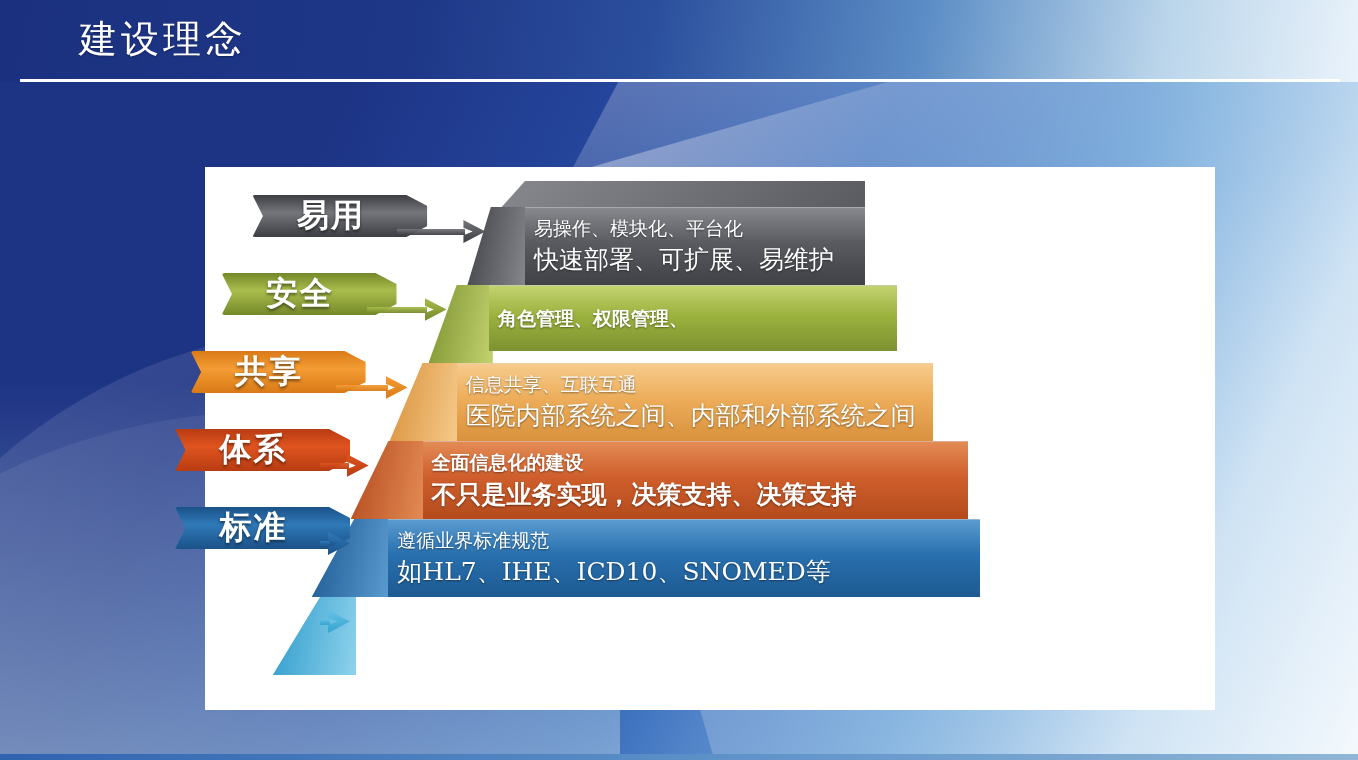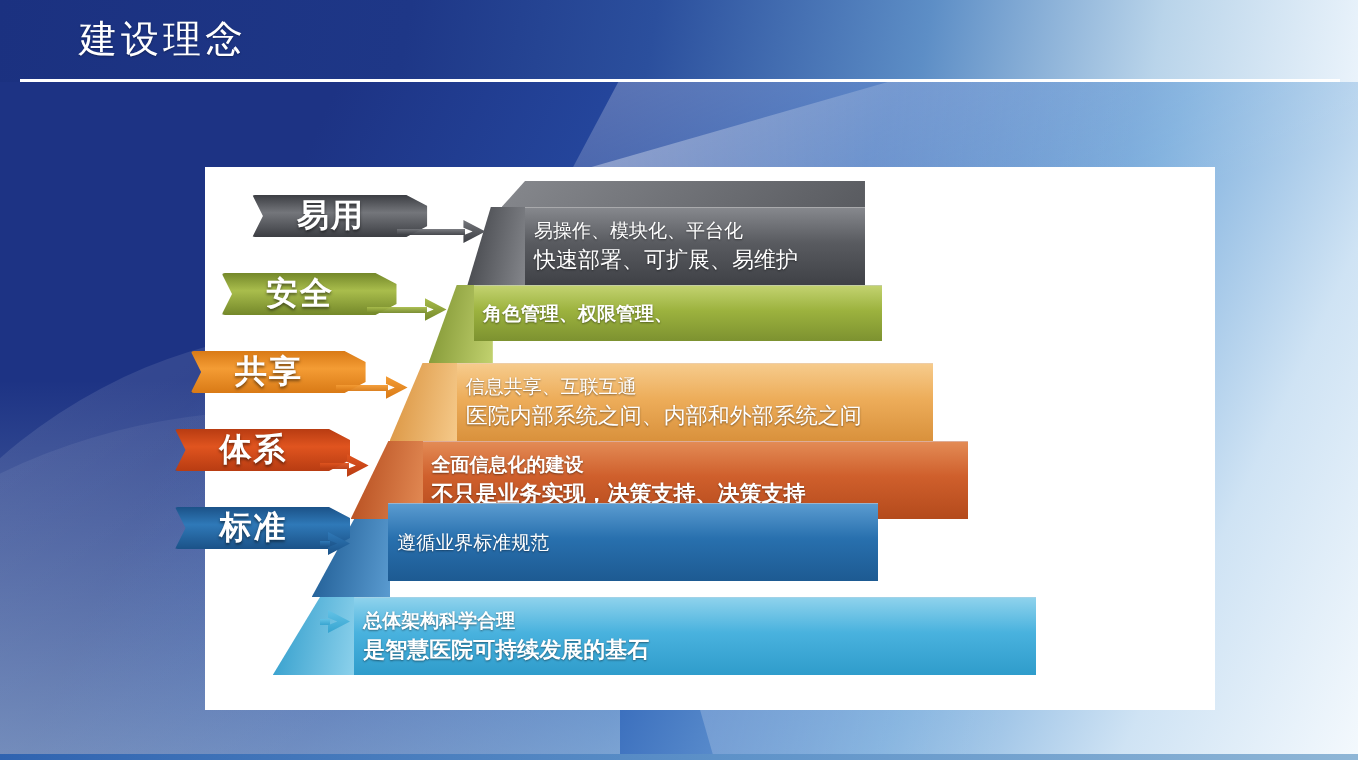--- a/index.html
+++ b/index.html
@@ -89,21 +89,21 @@
   .face-front {
     position:absolute;
     display:flex; flex-direction:column;
     align-items:flex-start; justify-content:center;
     color:#ffffff;
     text-shadow:0 1px 2px rgba(0,0,0,.45);
     white-space:nowrap;
     padding-left:9px;
   }
   .face-front .ln1 { font-size:19px; font-weight:700; line-height:1.45; }
-  .face-front .ln2 { font-size:22px; font-weight:700; line-height:1.45; }
+  .face-front .ln2 { font-size:25px; font-weight:700; line-height:1.45; }
 
   
   .serif .ln1, .serif .ln2 {
     font-family:"DejaVu Serif","Liberation Serif", serif;
     font-weight:400;
   }
 
   
   .face-side { position:absolute; }
   
@@ -161,21 +161,21 @@
       </div>
       <div class="banner" style="left: 47.4333px; top: 28px; width: 175px;">
         <div class="banner-body" style="background: linear-gradient(rgb(60, 62, 67) 0%, rgb(116, 118, 123) 42%, rgb(60, 62, 67) 100%); box-shadow: rgba(0, 0, 0, 0.3) 0px 2px 4px;"></div>
         <div class="banner-label">易用</div>
       </div>
       <div class="arrow" style="left: 192.433px; top: 58px; width: 88px;">
         <div class="arrow-shaft" style="width: 68px; background: linear-gradient(rgb(116, 118, 123), rgb(60, 62, 67)); opacity: 0.95;"></div>
         <div class="arrow-head" style="left: 66px; background: linear-gradient(rgb(116, 118, 123), rgb(60, 62, 67));"></div>
       </div>
       <div class="face-side" style="left: 223.5px; top: 118px; width: 64.3333px; height: 78px; background: linear-gradient(100deg, rgb(125, 146, 48), rgb(194, 210, 111)); clip-path: polygon(28.1667px 0px, 100% 0px, 100% 100%, 0px 100%);"></div>
-      <div class="face-front" style="left: 269px; top: 118px; width: 408.333px; height: 56px; background: linear-gradient(rgb(194, 210, 111) 0%, rgb(156, 178, 62) 45%, rgb(125, 146, 48) 100%); clip-path: polygon(0px 0px, 100% 0px, 442.5px 100%, -34.1667px 100%); border-top: 1px solid rgba(255, 255, 255, 0.55);">
+      <div class="face-front" style="left: 284px; top: 118px; width: 408.333px; height: 66px; background: linear-gradient(rgb(194, 210, 111) 0%, rgb(156, 178, 62) 45%, rgb(125, 146, 48) 100%); clip-path: polygon(0px 0px, 100% 0px, 442.5px 100%, -34.1667px 100%); border-top: 1px solid rgba(255, 255, 255, 0.55);">
         <div class="ln1">角色管理、权限管理、</div>
       </div>
       <div class="banner" style="left: 16.5px; top: 106px; width: 175px;">
         <div class="banner-body" style="background: linear-gradient(rgb(116, 136, 42) 0%, rgb(169, 189, 76) 42%, rgb(116, 136, 42) 100%); box-shadow: rgba(0, 0, 0, 0.3) 0px 2px 4px;"></div>
         <div class="banner-label">安全</div>
       </div>
       <div class="arrow" style="left: 161.5px; top: 136px; width: 80px;">
         <div class="arrow-shaft" style="width: 60px; background: linear-gradient(rgb(169, 189, 76), rgb(116, 136, 42)); opacity: 0.95;"></div>
         <div class="arrow-head" style="left: 58px; background: linear-gradient(rgb(169, 189, 76), rgb(116, 136, 42));"></div>
       </div>
@@ -199,34 +199,31 @@
       </div>
       <div class="banner" style="left: -30px; top: 262px; width: 175px;">
         <div class="banner-body" style="background: linear-gradient(rgb(184, 60, 18) 0%, rgb(224, 84, 31) 42%, rgb(184, 60, 18) 100%); box-shadow: rgba(0, 0, 0, 0.3) 0px 2px 4px;"></div>
         <div class="banner-label">体系</div>
       </div>
       <div class="arrow" style="left: 115px; top: 292px; width: 48.6333px;">
         <div class="arrow-shaft" style="width: 28.6333px; background: linear-gradient(rgb(224, 84, 31), rgb(184, 60, 18)); opacity: 0.95;"></div>
         <div class="arrow-head" style="left: 26.6333px; background: linear-gradient(rgb(224, 84, 31), rgb(184, 60, 18));"></div>
       </div>
       <div class="face-side" style="left: 106.7px; top: 352px; width: 78.6333px; height: 78px; background: linear-gradient(100deg, rgb(29, 90, 146), rgb(90, 155, 208)); clip-path: polygon(42.4667px 0px, 100% 0px, 100% 100%, 0px 100%);"></div>
-      <div class="face-front serif" style="left: 183.333px; top: 336px; width: 490px; height: 78px; background: linear-gradient(rgb(90, 155, 208) 0%, rgb(40, 112, 174) 45%, rgb(29, 90, 146) 100%); clip-path: polygon(0px 0px, 100% 0px, 647.5px 100%, -34.1667px 100%); border-top: 1px solid rgba(255, 255, 255, 0.55);">
+      <div class="face-front serif" style="left: 183.333px; top: 352px; width: 592px; height: 78px; background: linear-gradient(rgb(90, 155, 208) 0%, rgb(40, 112, 174) 45%, rgb(29, 90, 146) 100%); clip-path: polygon(0px 0px, 100% 0px, 647.5px 100%, -34.1667px 100%); border-top: 1px solid rgba(255, 255, 255, 0.55);">
         <div class="ln1">遵循业界标准规范</div>
+        <div class="ln2">如HL7、IHE、ICD10、SNOMED等</div>
       </div>
       <div class="banner" style="left: -30px; top: 340px; width: 175px; font-family: Liberation Mono, monospace;">
         <div class="banner-body" style="background: linear-gradient(rgb(27, 82, 136) 0%, rgb(47, 121, 184) 42%, rgb(27, 82, 136) 100%); box-shadow: rgba(0, 0, 0, 0.3) 0px 2px 4px;"></div>
         <div class="banner-label">标准</div>
       </div>
       <div class="arrow" style="left: 115px; top: 370px; width: 30px;">
         <div class="arrow-shaft" style="width: 10px; background: linear-gradient(rgb(47, 121, 184), rgb(27, 82, 136)); opacity: 0.95;"></div>
         <div class="arrow-head" style="left: 8px; background: linear-gradient(rgb(47, 121, 184), rgb(27, 82, 136));"></div>
       </div>
       <div class="face-side" style="left: 67.7667px; top: 430px; width: 83.4px; height: 78px; background: linear-gradient(100deg, rgb(47, 156, 203), rgb(142, 210, 236)); clip-path: polygon(47.2333px 0px, 100% 0px, 100% 100%, 0px 100%);"></div>
-      <div class="face-front" style="left: 149.167px; top: 430px; width: 681.667px; height: 78px; background: linear-gradient(rgb(142, 210, 236) 0%, rgb(73, 178, 222) 45%, rgb(47, 156, 203) 100%); clip-path: polygon(0px 0px, 100% 0px, 715.833px 100%, -34.1667px 100%); border-top: 1px solid rgba(255, 255, 255, 0.55);">
-        <div class="ln1">总体架构科学合理</div>
-        <div class="ln2">是智慧医院可持续发展的基石</div>
-      </div>
       <div class="arrow" style="left: 115px; top: 448px; width: 30px;">
         <div class="arrow-shaft" style="width: 10px; background: linear-gradient(rgb(99, 194, 230), rgb(54, 164, 208)); opacity: 0.95;"></div>
         <div class="arrow-head" style="left: 8px; background: linear-gradient(rgb(99, 194, 230), rgb(54, 164, 208));"></div>
       </div>
     </div>
 </div>
 
 </body></html>

